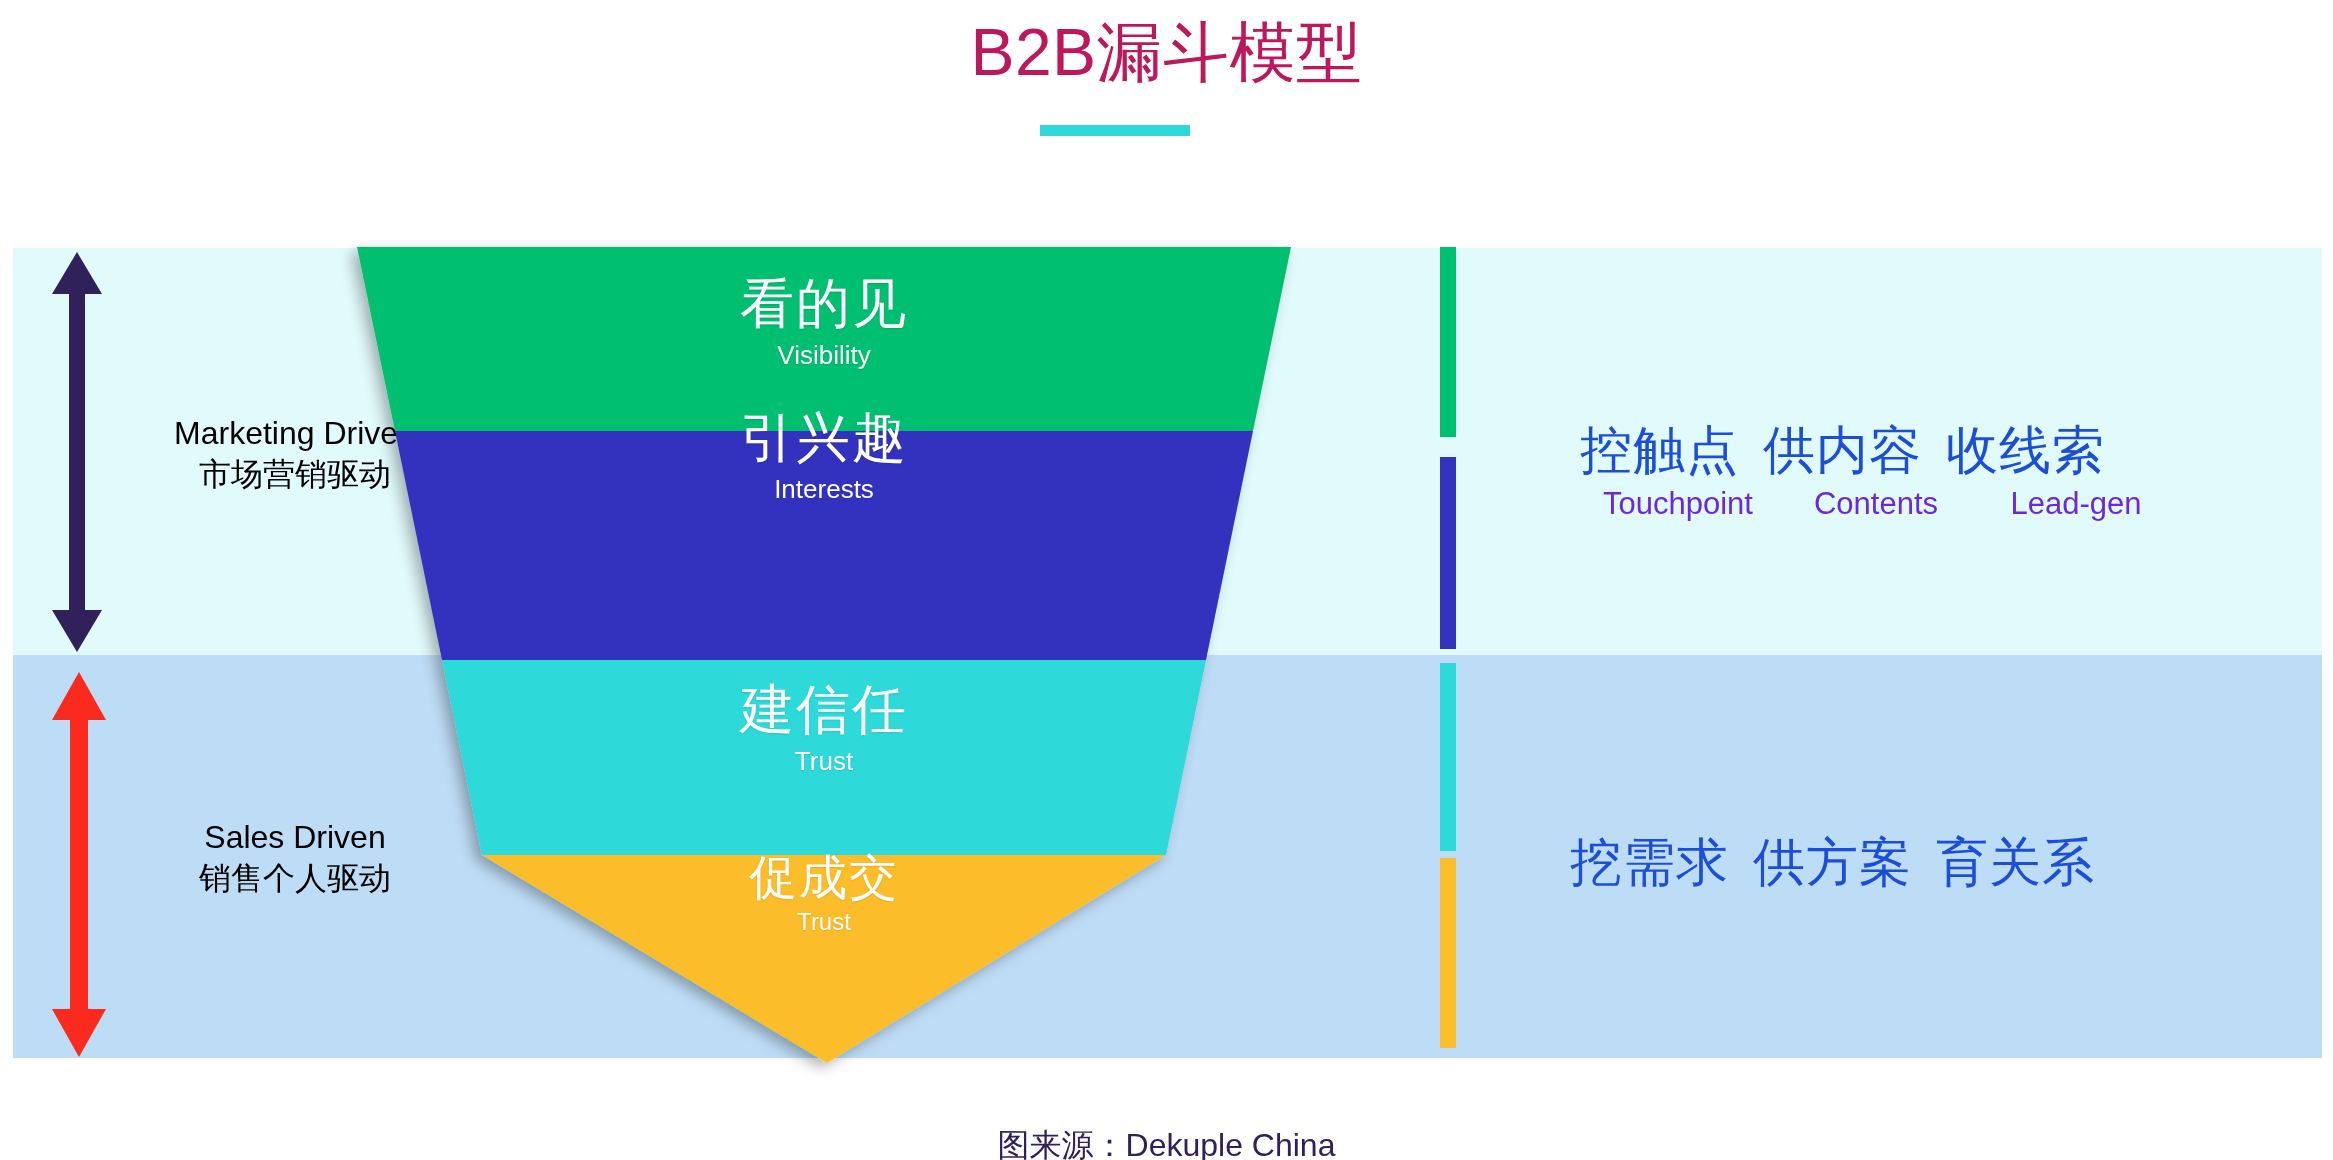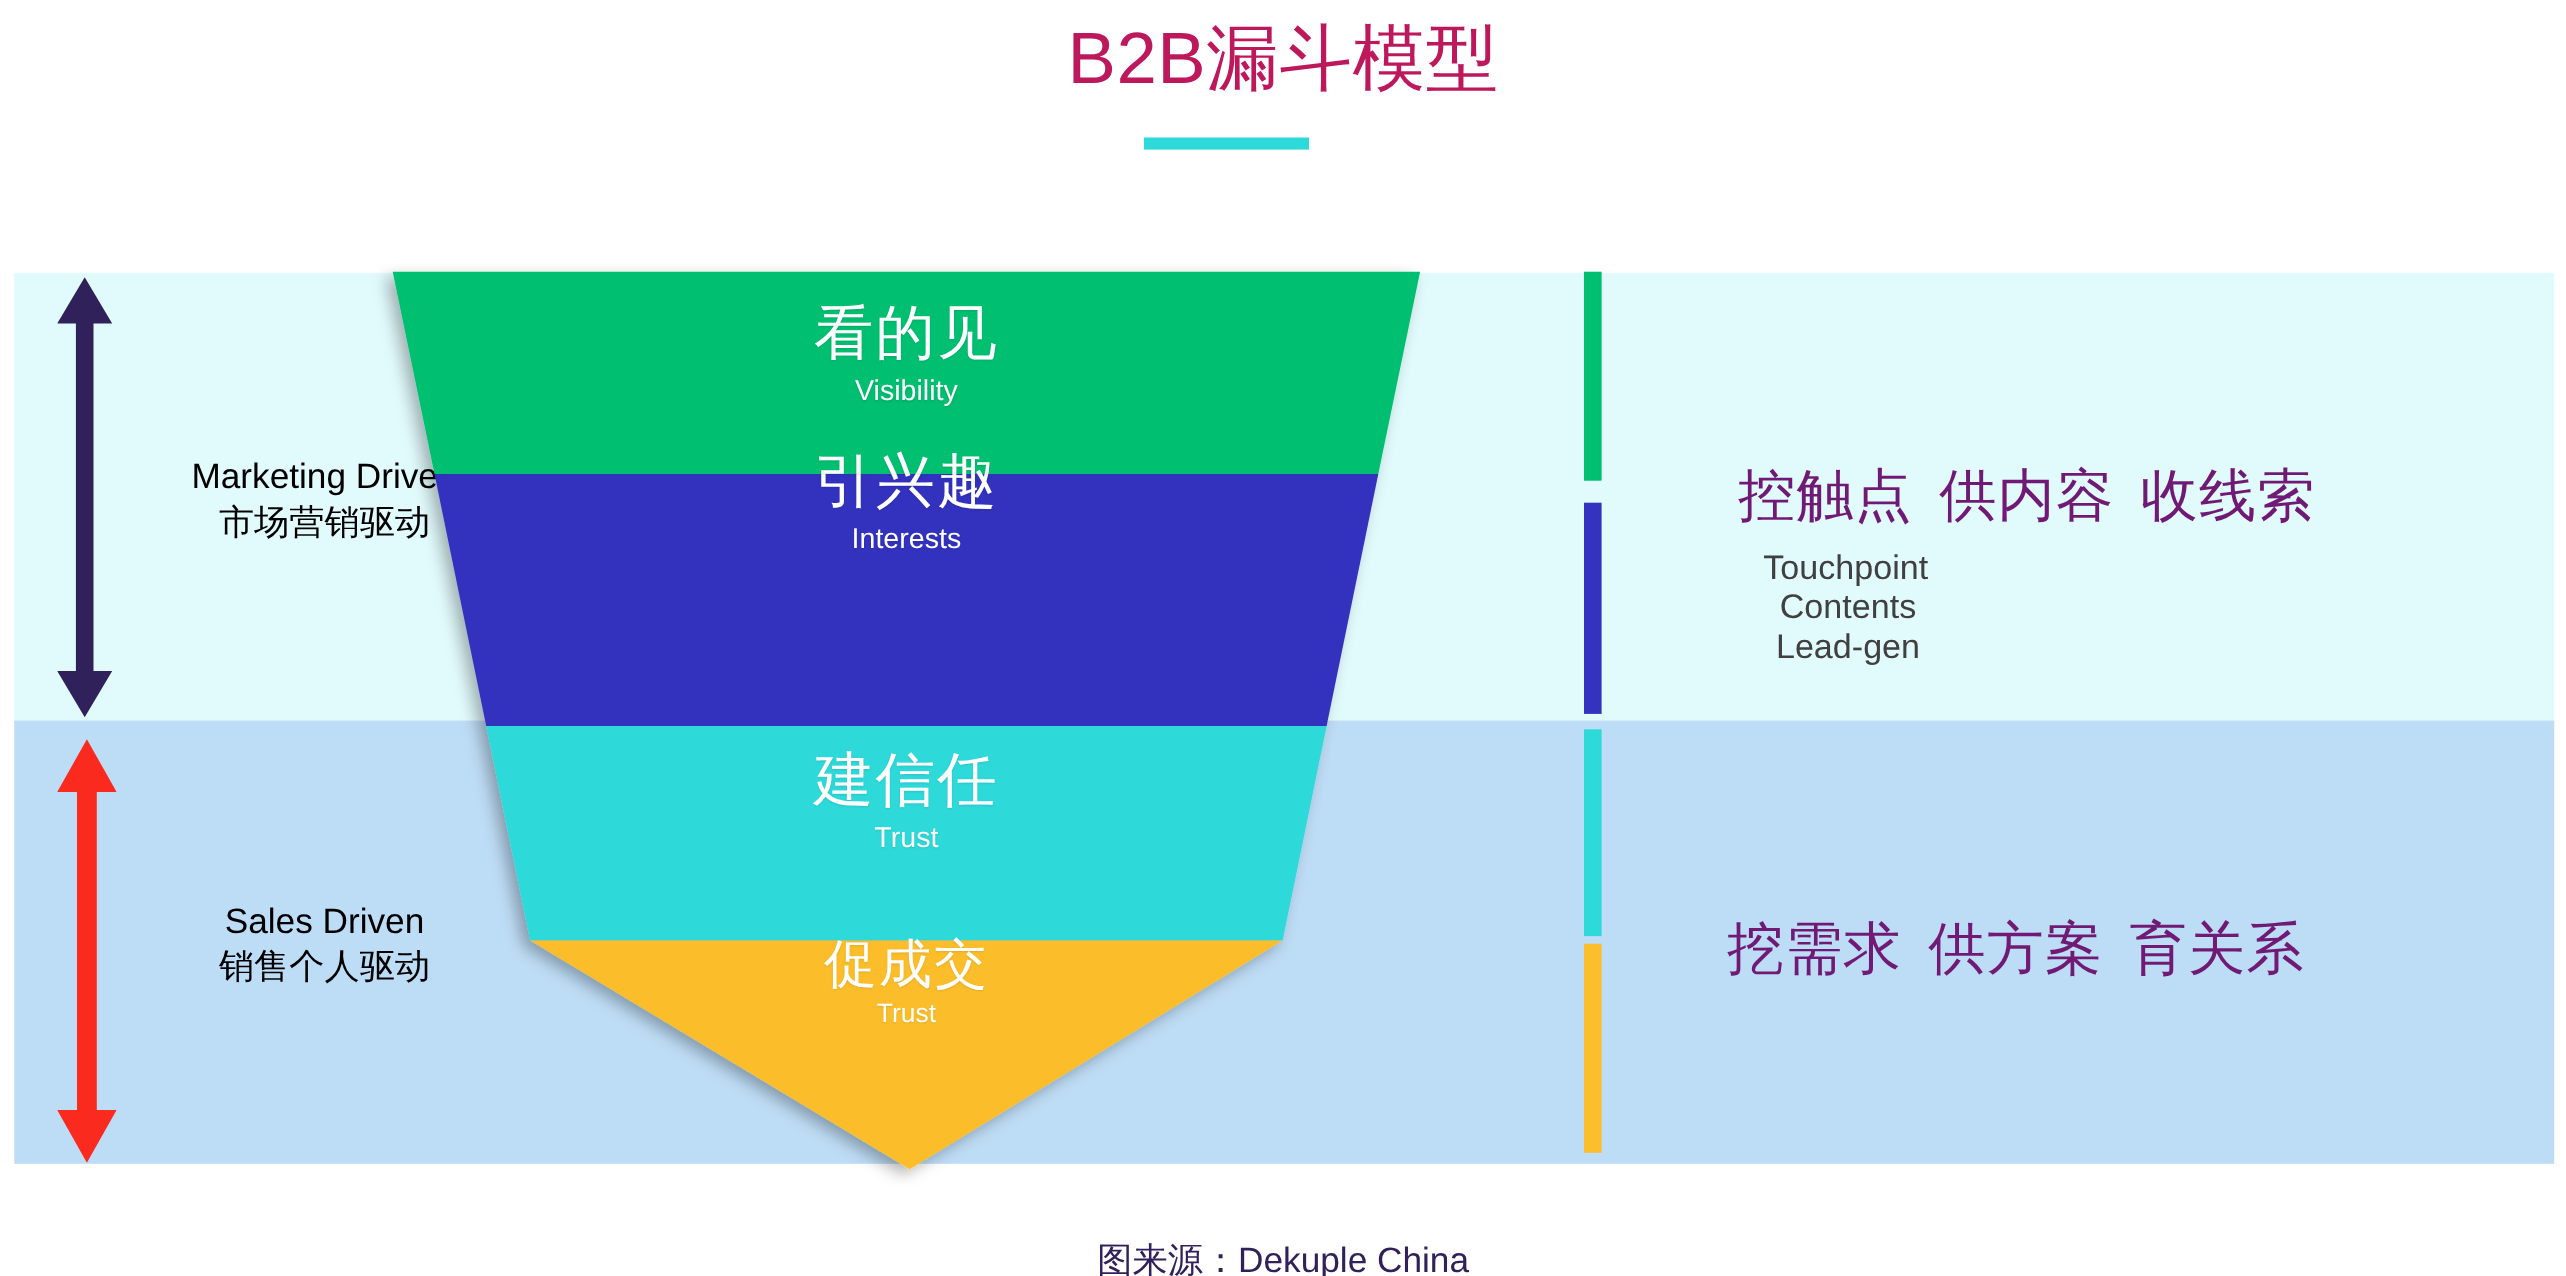--- a/index.html
+++ b/index.html
@@ -70,25 +70,25 @@
   .keybar-visibility{left:1440px;top:247px;height:190px;background:#00bf71;}
   .keybar-interests{left:1440px;top:457px;height:192px;background:#3333bf;}
   .keybar-trust{left:1440px;top:663px;height:188px;background:#2ed9d9;}
   .keybar-sale{left:1440px;top:858px;height:190px;background:#fbbe2c;}
 
   
   .right-group{position:absolute;}
   .right-group-marketing{left:1580px;top:416px;width:700px;}
   .right-group-sales{left:1570px;top:828px;width:720px;}
 
-  .cn-row{display:flex;white-space:nowrap;color:#701a75;font-size:52px;letter-spacing:1px;}
+  .cn-row{display:flex;white-space:nowrap;color:#1d4ed8;font-size:52px;letter-spacing:1px;}
   .cn-row span{margin-right:24px;}
   .cn-row span:last-child{margin-right:0;}
 
-  .en-row{display:flex;white-space:nowrap;color:#404040;font-size:31px;margin-top:12px;flex-direction:column;}
+  .en-row{display:flex;white-space:nowrap;color:#6d28d9;font-size:31px;}
   .en-row span{display:inline-block;text-align:center;}
 
   .right-group-marketing .en-row span:nth-child(1){width:196px;}
   .right-group-marketing .en-row span:nth-child(2){width:200px;}
   .right-group-marketing .en-row span:nth-child(3){width:200px;}
 
   .right-group-sales .en-row span:nth-child(1){width:208px;}
   .right-group-sales .en-row span:nth-child(2){width:208px;}
   .right-group-sales .en-row span:nth-child(3){width:220px;}
 

